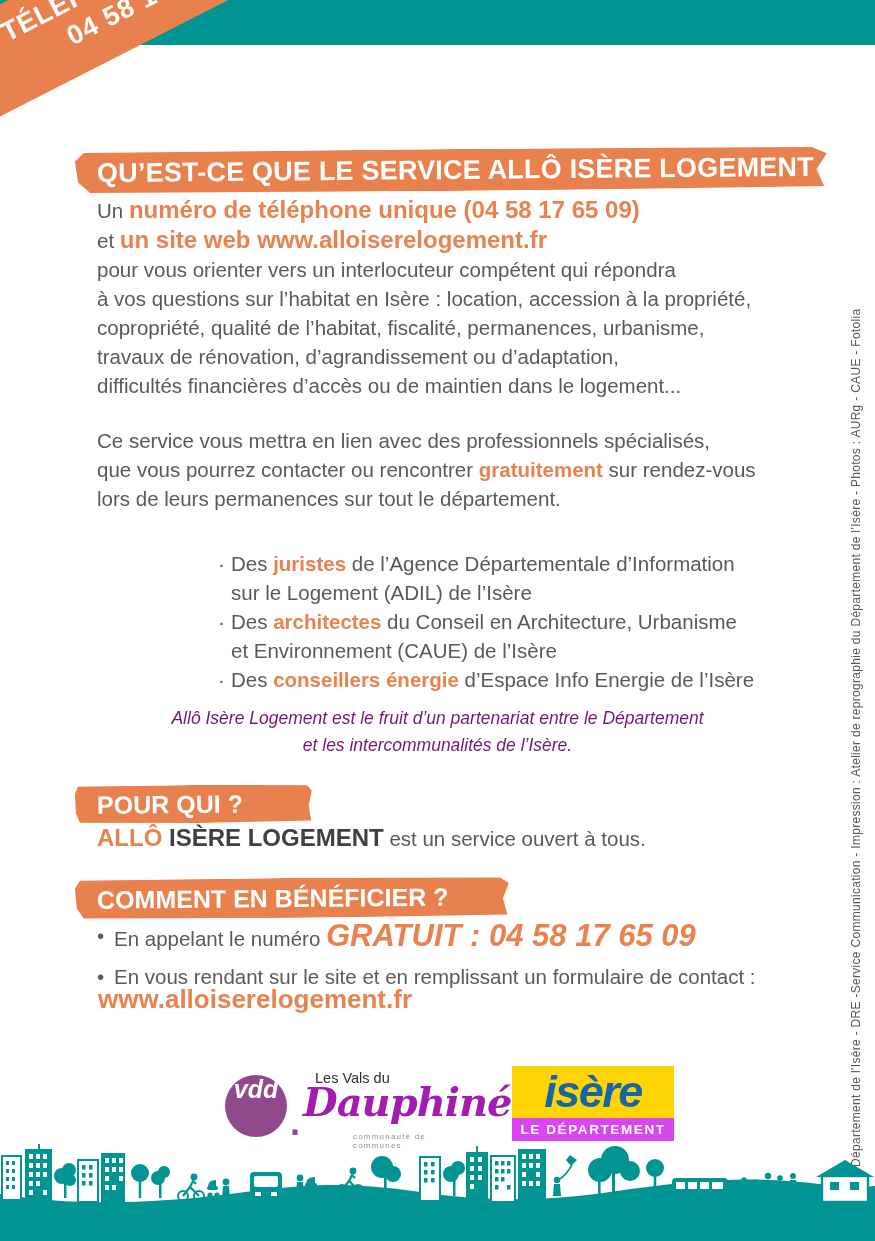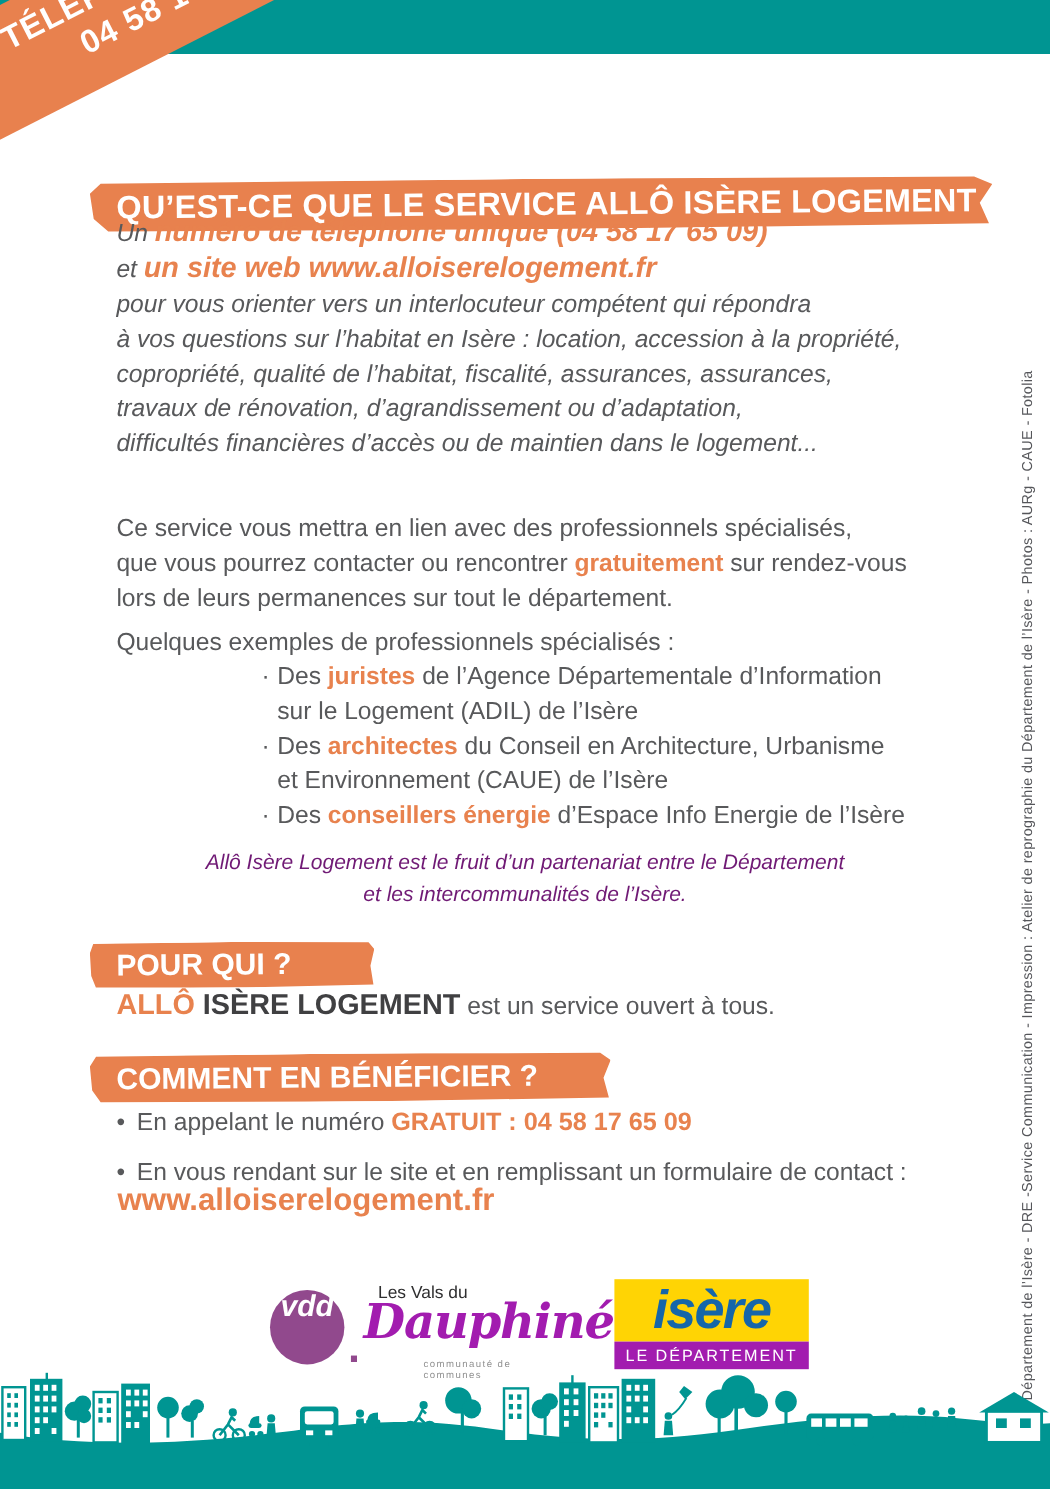--- a/index.html
+++ b/index.html
@@ -26,79 +26,78 @@
   .o{color:#e8824e;font-weight:700;}
   .dk{color:#404042;font-weight:700;}
   .big{font-size:24px;}
   .note{position:absolute;left:0;width:875px;text-align:center;font-style:italic;
         font-size:17.5px;line-height:27px;color:#701a75;}
   .bullist{position:absolute;left:218px;top:549px;font-size:20.5px;line-height:29px;}
   .bullist .row{display:flex;}
   .bullist .m{width:13px;color:#58595b;}
   .hb{display:flex;}
   .hb .m{width:17px;font-size:20.5px;}
-  .gratuit{font-size:21px;}
+  .gratuit{font-size:31px;font-style:italic;}
   .url{font-size:26px;}
   
   .credits{position:absolute;right:12px;top:262px;height:905px;writing-mode:vertical-rl;
            transform:rotate(180deg);font-size:12px;color:#55565a;letter-spacing:0.3px;
            white-space:nowrap;}
   
   .vdd{position:absolute;left:225px;top:1062px;width:250px;height:82px;}
   .vdd .circle{position:absolute;left:0;top:13px;width:62px;height:62px;border-radius:50%;
                background:#91498d;display:flex;align-items:flex-start;justify-content:center;
                color:#fff;font-weight:700;font-style:italic;font-size:25px;}
   .vdd .dot{position:absolute;left:65px;top:40px;color:#91498d;font-size:36px;font-weight:700;}
   .vdd .top{position:absolute;left:90px;top:8px;width:115px;
             font-size:14.5px;color:#2f2f30;}
   .vdd .name{position:absolute;left:78px;top:16px;font-family:"DejaVu Serif",serif;
              font-style:italic;font-weight:600;font-size:40px;color:#a21caf;letter-spacing:-1px;}
   .vdd .sub{position:absolute;left:128px;top:70px;font-size:8px;color:#909090;letter-spacing:1.2px;}
   .isere{position:absolute;left:512px;top:1066px;width:162px;}
   .isere .yellow{height:52px;background:#ffd404;display:flex;align-items:center;justify-content:center;}
   .isere .yellow span{color:#1566a9;font-weight:700;font-size:45px;letter-spacing:-1.5px;
                       font-style:italic;line-height:46px;}
-  .isere .blue{height:23px;background:#a21caf;color:#fff;font-weight:400;font-size:13.5px;
+  .isere .blue{height:23px;background:#d946ef;color:#fff;font-weight:700;font-size:13.5px;
                letter-spacing:1.6px;display:flex;align-items:center;justify-content:center;}
   
   .footer{position:absolute;left:0;bottom:0;width:875px;height:101px;}
 </style>
 </head>
 <body>
 
 <div class="page">
 
   <div class="topbar"></div>
 
   <div class="ribbon">
     <div class="l">TÉLÉPHONE GRATUIT</div>
     <div class="l">04 58 17 65 09</div>
   </div>
 
   <div class="banner b1">
     <span>QU’EST-CE QUE LE SERVICE ALLÔ ISÈRE LOGEMENT ?</span>
   </div>
 
-  <div class="txt" style="left:97px;top:179px;font-style:italic;">
+  <div class="txt" style="left:97px;top:195px;">
     <div><span>Un </span><span class="o big">numéro de téléphone unique (04 58 17 65 09)</span></div>
     <div><span>et </span><span class="o big">un site web www.alloiserelogement.fr</span></div>
     <div>pour vous orienter vers un interlocuteur compétent qui répondra</div>
     <div>à vos questions sur l’habitat en Isère : location, accession à la propriété,</div>
-    <div>copropriété, qualité de l’habitat, fiscalité, assurances, assurances,</div>
+    <div>copropriété, qualité de l’habitat, fiscalité, permanences, urbanisme,</div>
     <div>travaux de rénovation, d’agrandissement ou d’adaptation,</div>
     <div>difficultés financières d’accès ou de maintien dans le logement...</div>
   </div>
 
   <div class="txt" style="left:97px;top:426px;">
     <div>Ce service vous mettra en lien avec des professionnels spécialisés,</div>
     <div><span>que vous pourrez contacter ou rencontrer </span><span class="o">gratuitement</span><span> sur rendez-vous</span></div>
     <div>lors de leurs permanences sur tout le département.</div>
   </div>
 
-  <div class="txt" style="left:97px;top:521px;">Quelques exemples de professionnels spécialisés :</div>
 
   <div class="bullist">
     <div class="row">
       <span class="m">·</span>
       <span><span>Des </span><span class="o">juristes</span><span> de l’Agence Départementale d’Information</span></span>
     </div>
     <div style="padding-left:13px;">sur le Logement (ADIL) de l’Isère</div>
     <div class="row">
       <span class="m">·</span>
       <span><span>Des </span><span class="o">architectes</span><span> du Conseil en Architecture, Urbanisme</span></span>

